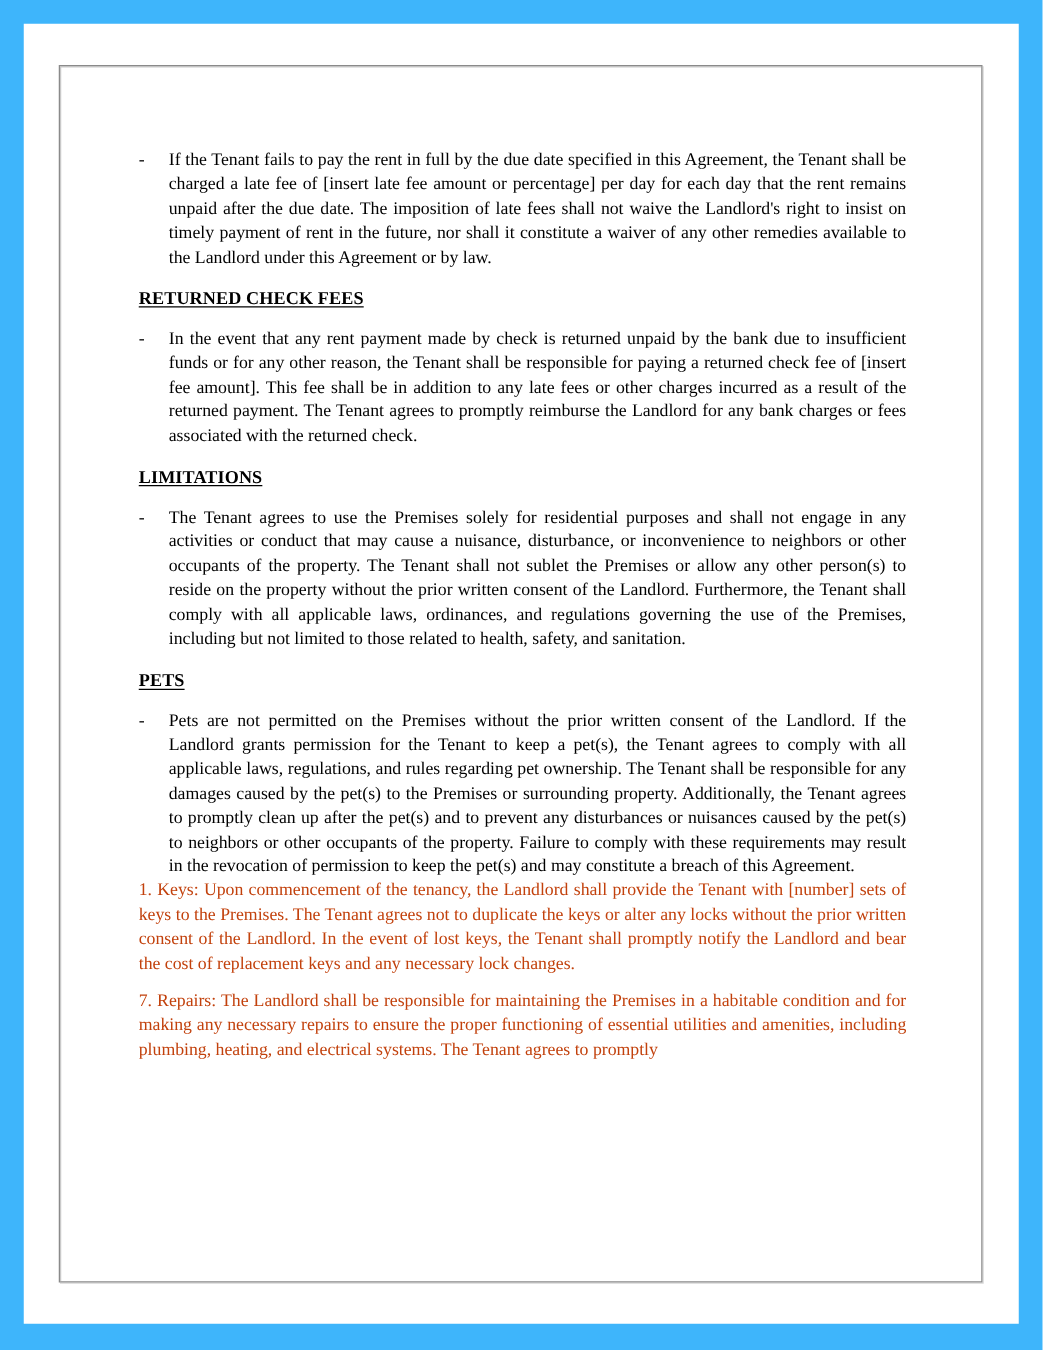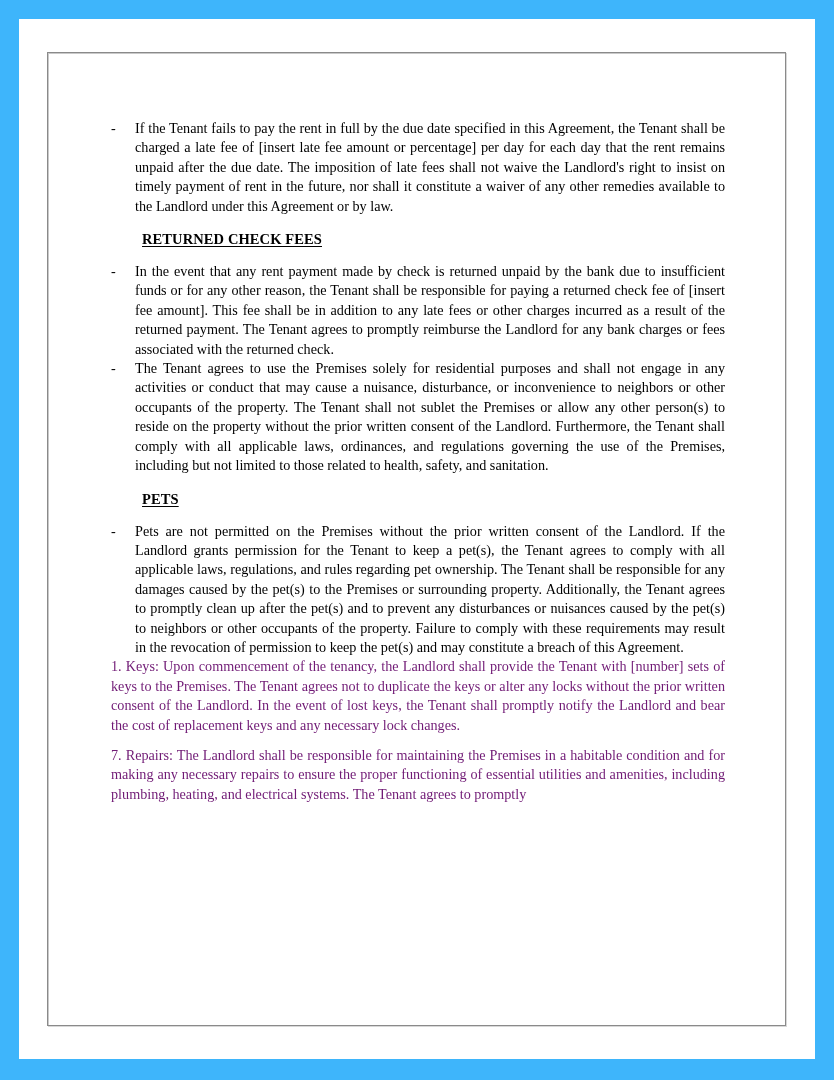--- a/index.html
+++ b/index.html
@@ -54,21 +54,20 @@
     padding: 0;
     text-decoration: underline;
     text-underline-offset: 2px;
     color: #000000;
     letter-spacing: 0.1px;
   }
 
   .heading-block {
     margin-top: 14px;
     margin-bottom: 13px;
-    margin-left: 31px;
   }
 
   
   .clause {
     position: relative;
     padding-left: 24px;
     font-size: 14.2px;
     line-height: 19.4px;
     text-align: justify;
     color: #000000;
@@ -82,21 +81,21 @@
     width: 16px;
     font-size: 14.2px;
     line-height: 19.4px;
   }
 
   
   .numbered-para {
     font-size: 14.2px;
     line-height: 19.4px;
     text-align: justify;
-    color: #701a75;
+    color: #c2410c;
     margin: 0 0 11px 0;
   }
   .numbered-para:last-child {
     margin-bottom: 0;
   }
 
   .section {
     margin: 0;
     padding: 0;
   }
@@ -119,20 +118,23 @@
         <div class="heading-block">
           <div class="doc-heading">RETURNED CHECK FEES</div>
         </div>
         <div class="clause">
           <span class="clause-marker">-</span>
           <span>In the event that any rent payment made by check is returned unpaid by the bank due to insufficient funds or for any other reason, the Tenant shall be responsible for paying a returned check fee of [insert fee amount]. This fee shall be in addition to any late fees or other charges incurred as a result of the returned payment. The Tenant agrees to promptly reimburse the Landlord for any bank charges or fees associated with the returned check.</span>
         </div>
       </div>
 
       <div class="section">
+        <div class="heading-block">
+          <div class="doc-heading">LIMITATIONS</div>
+        </div>
         <div class="clause">
           <span class="clause-marker">-</span>
           <span>The Tenant agrees to use the Premises solely for residential purposes and shall not engage in any activities or conduct that may cause a nuisance, disturbance, or inconvenience to neighbors or other occupants of the property. The Tenant shall not sublet the Premises or allow any other person(s) to reside on the property without the prior written consent of the Landlord. Furthermore, the Tenant shall comply with all applicable laws, ordinances, and regulations governing the use of the Premises, including but not limited to those related to health, safety, and sanitation.</span>
         </div>
       </div>
 
       <div class="section">
         <div class="heading-block">
           <div class="doc-heading">PETS</div>
         </div>

